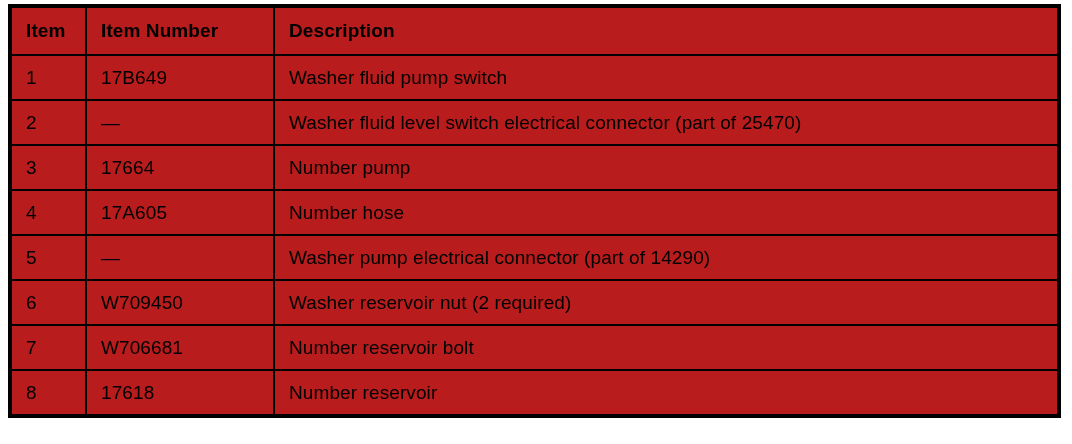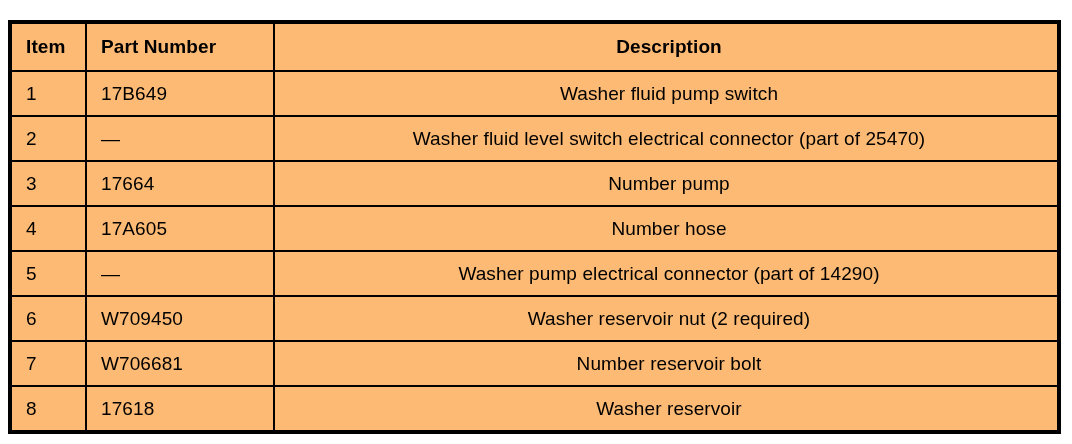--- a/index.html
+++ b/index.html
@@ -19,25 +19,25 @@
   .sheet {
     position: relative;
     width: 1072px;
     height: 444px;
     background: #ffffff;
   }
 
   .parts-table {
     position: absolute;
     left: 8px;
-    top: 20px;
+    top: 4px;
     width: 1049px;
     border-collapse: collapse;
     table-layout: fixed;
-    background: #fdba74;
+    background: #b91c1c;
     border: 4px solid #000000;
   }
 
   .parts-table col.col-item        { width: 76px; }
   .parts-table col.col-part        { width: 188px; }
   .parts-table col.col-description { width: 785px; }
 
   .parts-table th,
   .parts-table td {
     border: 0;
@@ -49,21 +49,20 @@
     font-size: 19px;
     line-height: 22px;
     letter-spacing: 0.1px;
     white-space: nowrap;
     overflow: hidden;
   }
 
   .parts-table th:last-child,
   .parts-table td:last-child {
     border-right: 0;
-    text-align: center;
   }
 
   .parts-table tbody tr:last-child td {
     border-bottom: 0;
   }
 
   .parts-table thead th {
     font-weight: bold;
     height: 46px;
   }
@@ -82,21 +81,21 @@
 
   <table class="parts-table">
     <colgroup>
       <col class="col-item">
       <col class="col-part">
       <col class="col-description">
     </colgroup>
     <thead>
       <tr>
         <th class="cell-item">Item</th>
-        <th>Part Number</th>
+        <th>Item Number</th>
         <th>Description</th>
       </tr>
     </thead>
     <tbody>
       <tr>
         <td class="cell-item">1</td>
         <td>17B649</td>
         <td>Washer fluid pump switch</td>
       </tr>
       <tr>
@@ -125,18 +124,18 @@
         <td>Washer reservoir nut (2 required)</td>
       </tr>
       <tr>
         <td class="cell-item">7</td>
         <td>W706681</td>
         <td>Number reservoir bolt</td>
       </tr>
       <tr>
         <td class="cell-item">8</td>
         <td>17618</td>
-        <td>Washer reservoir</td>
+        <td>Number reservoir</td>
       </tr>
     </tbody>
   </table>
 
 </div>
 
 </body></html>

